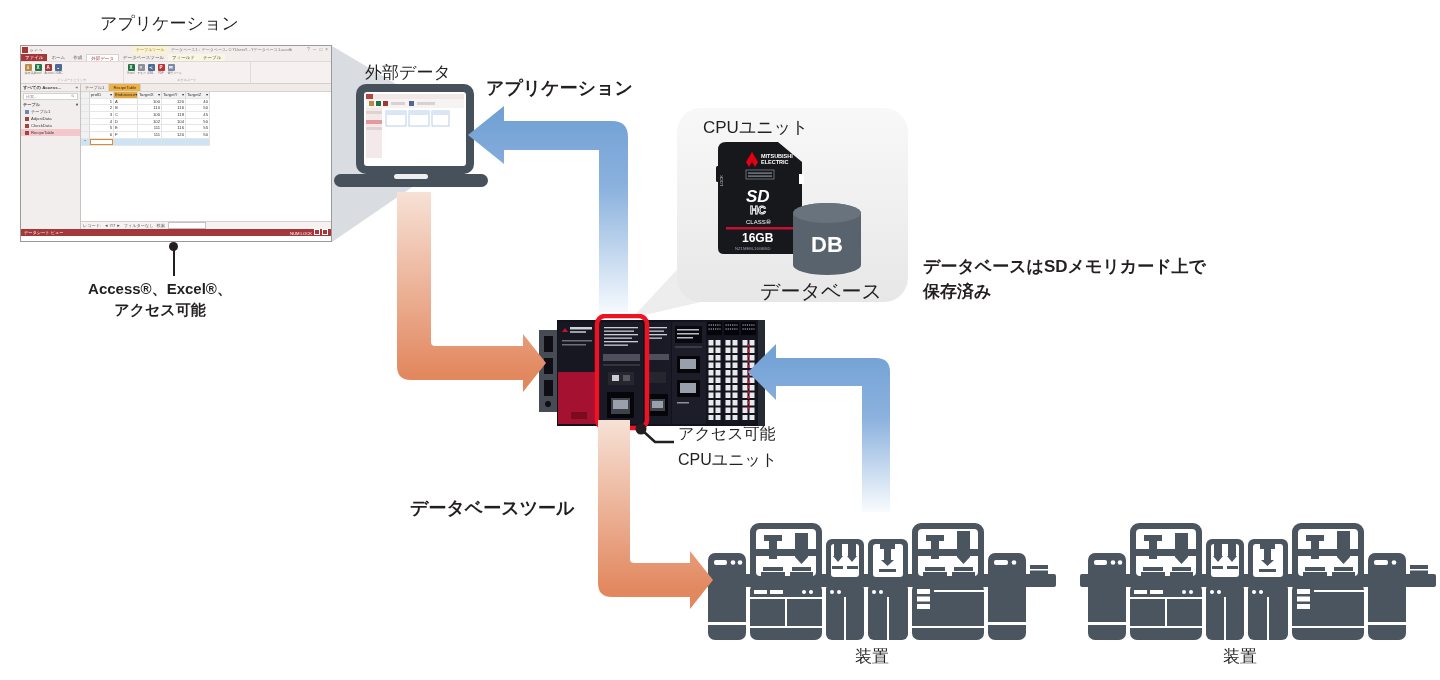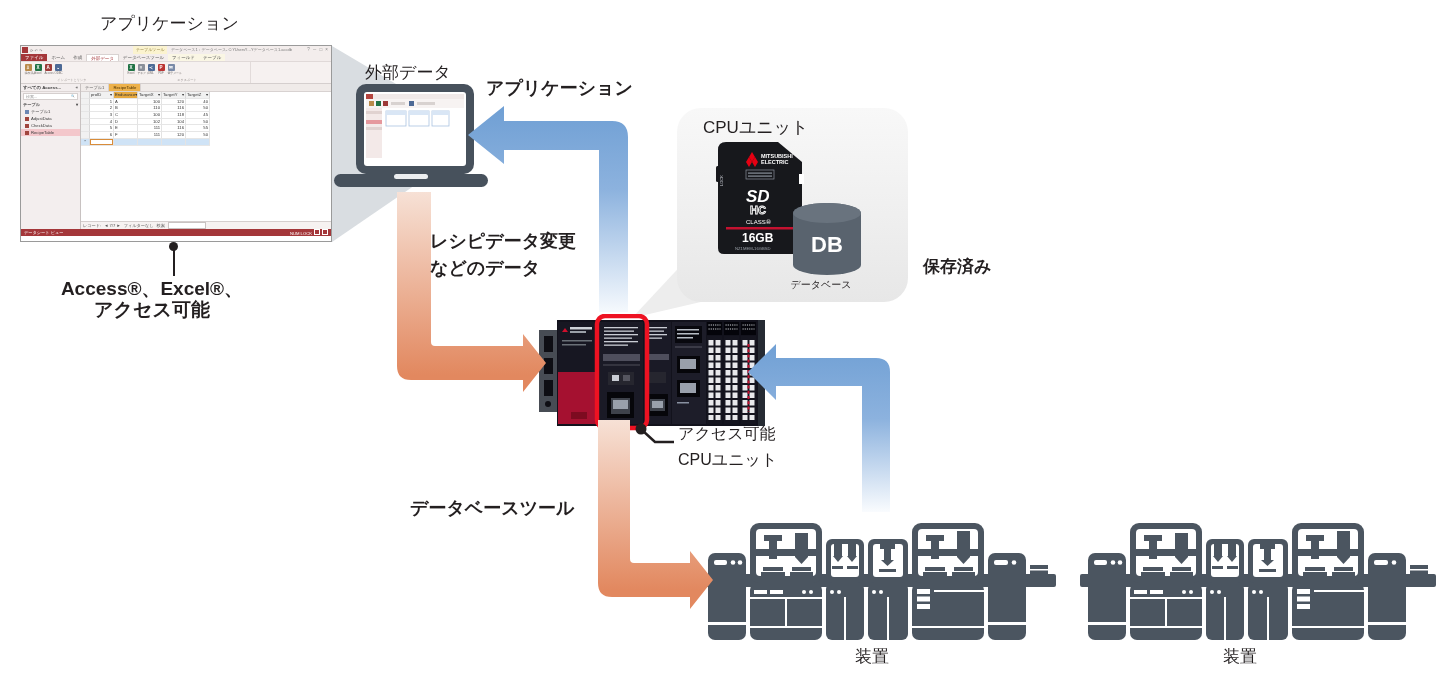--- a/index.html
+++ b/index.html
@@ -348,21 +348,21 @@
       </div>
     </div>
     <div class="aw-status">
       <span>データシート ビュー</span>
       <span><span>NUM LOCK</span><span class="ic"></span><span class="ic"></span></span>
     </div>
   </div>
 
   <div class="ptr-dot"></div>
   <div class="ptr-line"></div>
-  <div class="t center" style="left:14px;top:278px;width:276px;font-weight:700;font-size:19px;line-height:21px;white-space:normal">
+  <div class="t center" style="left:22px;top:278px;width:276px;font-weight:700;font-size:15px;line-height:21px;white-space:normal">
     <div>Access®、Excel®、</div>
     <div>アクセス可能</div>
   </div>
 
   <div class="t lbl" style="left:100px;top:12px">アプリケーション</div>
   <div class="t lbl" style="left:365px;top:61px">外部データ</div>
 
   <svg class="abs" style="left:330px;top:80px" width="162" height="112">
     <rect x="26" y="4" width="118" height="90" rx="10" fill="#47515c"></rect>
     <rect x="34" y="12" width="102" height="74" rx="3" fill="#fff"></rect>
@@ -429,23 +429,24 @@
     <rect x="10" y="87" width="68" height="2.5" fill="#c41230"></rect>
     <text x="26" y="102" font-size="12" font-weight="700" fill="#fff">16GB</text>
     <text x="19" y="110" font-size="4.2" fill="#9aa0a8">NZ1MEM-16GBSD</text>
   </svg>
 
   <svg class="abs" style="left:791px;top:200px" width="72" height="78">
     <path d="M2,13 a34,10 0 0 1 68,0 v52 a34,10 0 0 1 -68,0 z" fill="#59636e"></path>
     <ellipse cx="36" cy="13" rx="34" ry="10" fill="#69737e"></ellipse>
     <text x="36" y="52" font-size="22" font-weight="700" fill="#fff" text-anchor="middle">DB</text>
   </svg>
-  <div class="t center" style="left:756px;top:278px;width:130px;font-size:10px">データベース</div>
+  <div class="t center" style="left:756px;top:278px;width:130px;font-size:20px">データベース</div>
 
   <div class="t note2" style="left:923px;top:254px;font-weight:700;font-size:17px">
+    <div>データベースはSDメモリカード上で</div>
     <div>保存済み</div>
   </div>
 
   <svg class="abs" style="left:537px;top:314px" width="230" height="120">
     <rect x="2" y="16" width="20" height="82" fill="#474c54"></rect>
     <rect x="7" y="22" width="9" height="16" fill="#0e0e14"></rect>
       <rect x="7" y="44" width="9" height="16" fill="#0e0e14"></rect>
       <rect x="7" y="66" width="9" height="16" fill="#0e0e14"></rect>
     <circle cx="11" cy="90" r="3" fill="#0e0e14"></circle>
     <rect x="20" y="6" width="206" height="106" fill="#12121c"></rect>
@@ -555,24 +556,20 @@
           <stop offset="1" stop-color="#e2885f"></stop>
       </linearGradient>
     </defs>
     <path d="M468,135 L504,106 L504,121 L612,121 Q628,121 628,137 L628,312 L599,312 L599,150 L504,150 L504,164 Z" fill="url(#gb1)"></path>
     <path d="M397,192 L397,366 Q397,380 411,380 L523,380 L523,392 L546,363 L523,334 L523,346 L435,346 Q431,346 431,342 L431,192 Z" fill="url(#go1)"></path>
     <path d="M598,420 L598,583 Q598,597 612,597 L690,597 L690,609 L713,580 L690,551 L690,563 L634,563 Q630,563 630,559 L630,420 Z" fill="url(#go2)"></path>
     <path d="M748,372 L776,344 L776,358 L876,358 Q890,358 890,372 L890,512 L862,512 L862,386 L776,386 L776,400 Z" fill="url(#gb2)"></path>
   </svg>
 
   <div class="t blbl" style="left:486px;top:76px">アプリケーション</div>
-  <div class="t" style="left:430px;top:228px;font-weight:700;font-size:18px;line-height:27px">
-    <div>レシピデータ変更</div>
-    <div>などのデータ</div>
-  </div>
   <div class="t blbl" style="left:410px;top:496px">データベースツール</div>
 
   <svg class="abs" style="left:634px;top:422px" width="46" height="26">
     <circle cx="7" cy="7" r="5.5" fill="#231f20"></circle>
     <path d="M9,9 L21,20 L40,20" stroke="#231f20" stroke-width="2.5" fill="none"></path>
   </svg>
   <div class="t" style="left:678px;top:421px;font-size:16px;line-height:26px">
     <div>アクセス可能</div>
     <div>CPUユニット</div>
   </div>

